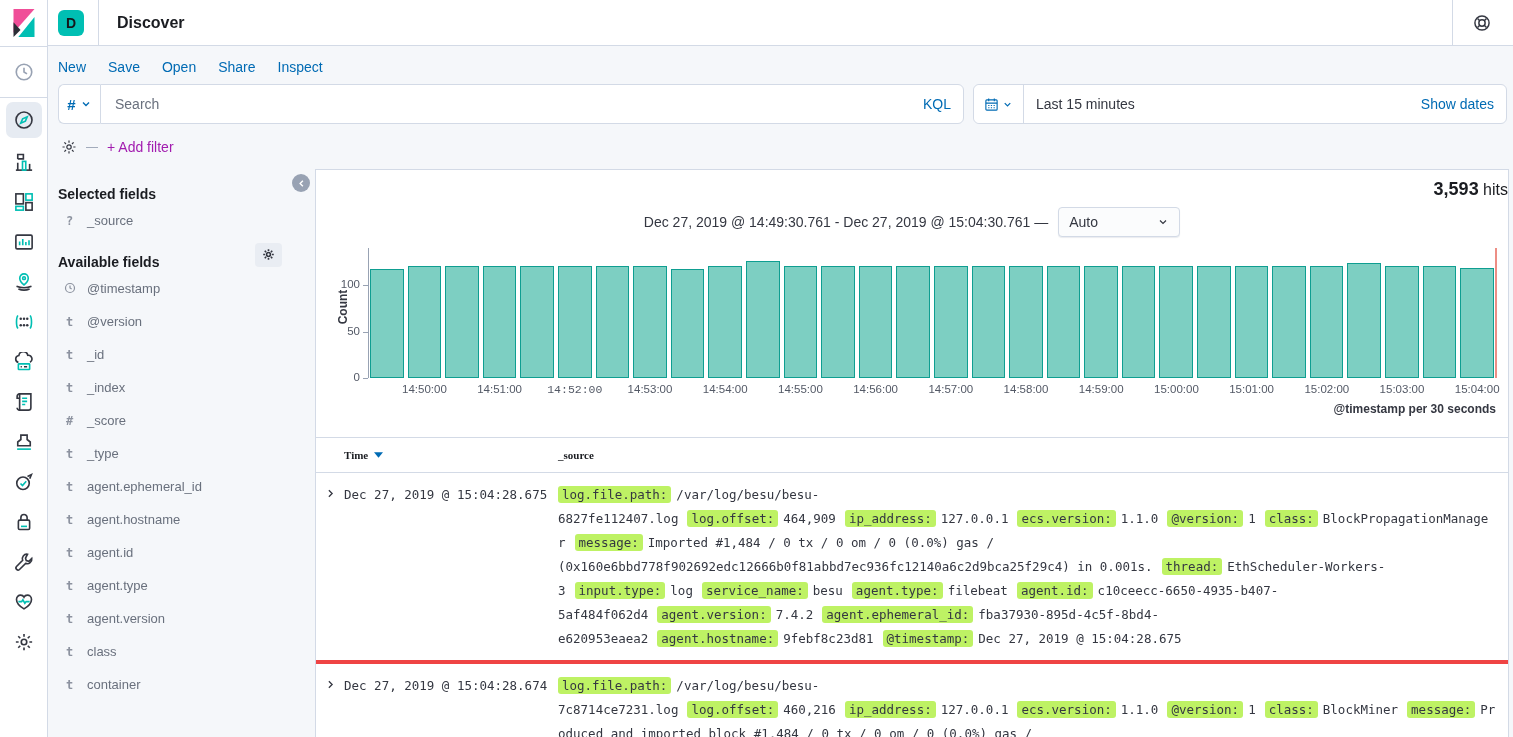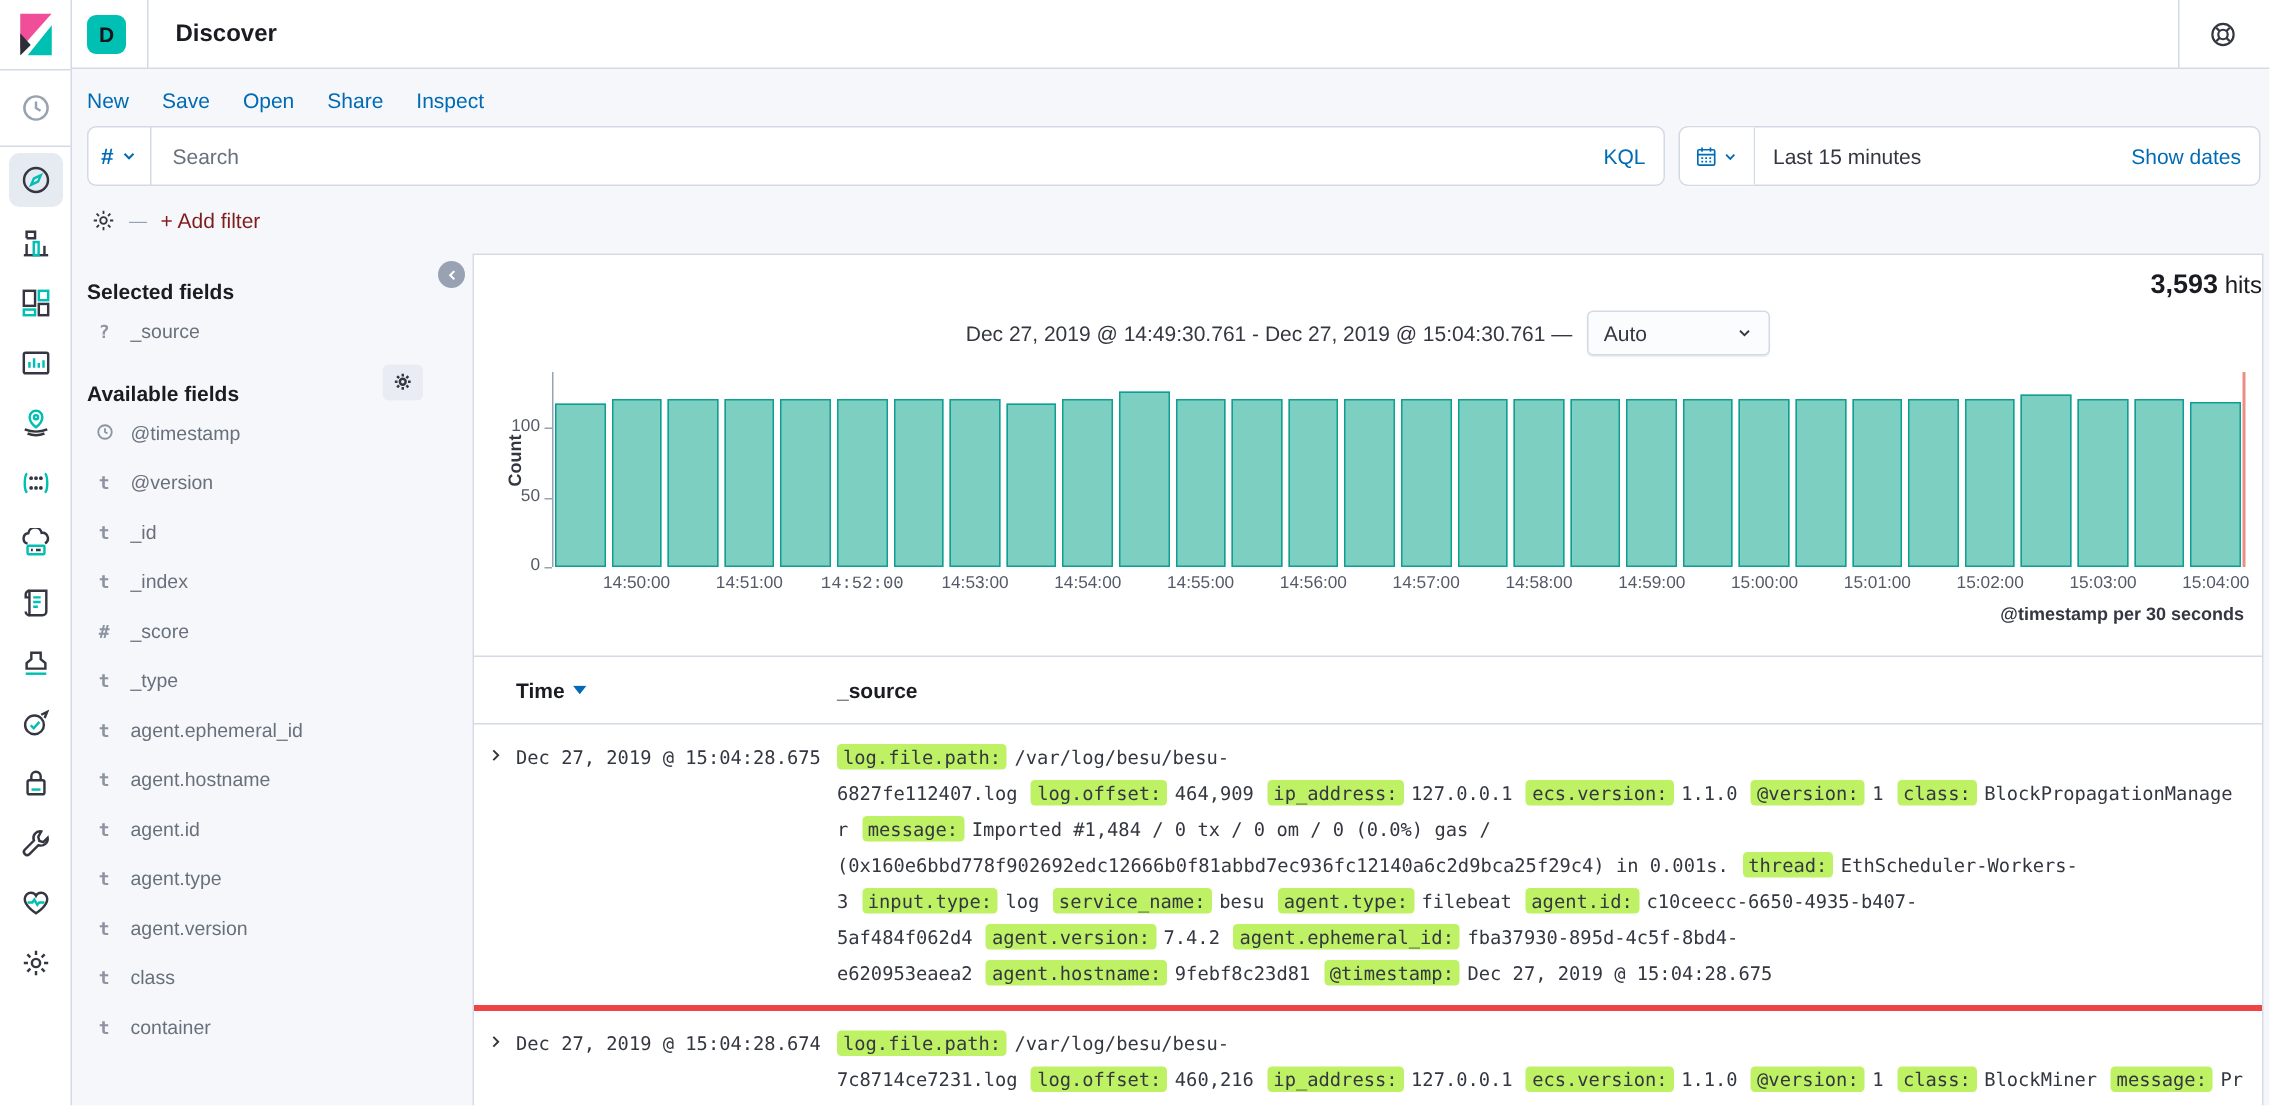--- a/index.html
+++ b/index.html
@@ -39,33 +39,33 @@
 
   .query-row { display:flex; align-items:center; margin:9px 6px 0 10px; height:40px; }
   .filter-toggle { width:42px; height:40px; background:#fff; border:1px solid #D3DAE6; border-right:none;
                    border-radius:6px 0 0 6px; display:flex; align-items:center; justify-content:center; gap:4px; }
   .filter-toggle .hash { color:#006BB4; font-weight:700; font-size:15px; }
   .search-box { flex:1; height:40px; background:#fff; border:1px solid #D3DAE6; border-radius:0 6px 6px 0;
                 display:flex; align-items:center; padding:0 12px; }
   .search-box input { flex:1; border:none; outline:none; font-size:14px; color:#343741; background:transparent; }
   .search-box input::placeholder { color:#69707D; }
   .kql-btn { background:none; border:none; color:#006BB4; font-size:14px; padding:0 0 0 8px; }
-  .datepicker { margin-left:9px; width:388px; height:40px; background:#fff; border:1px solid #D3DAE6;
+  .datepicker { margin-left:9px; width:534px; height:40px; background:#fff; border:1px solid #D3DAE6;
                 border-radius:6px; display:flex; align-items:center; flex:0 0 auto; }
   .cal-btn { width:50px; height:38px; border:none; border-right:1px solid #D3DAE6; background:#fff;
              border-radius:6px 0 0 6px; display:flex; align-items:center; justify-content:center; gap:3px; }
   .date-display { flex:1; padding-left:12px; color:#343741; font-size:14px; cursor:pointer; }
   .show-dates { background:none; border:none; color:#006BB4; font-size:14px; padding-right:12px; }
   .refresh-btn { margin-left:15px; width:119px; height:40px; background:#006BB4; border:none; border-radius:6px;
                  color:#fff; font-size:14px; font-weight:600; display:flex; align-items:center; justify-content:center; gap:8px; }
 
   .filter-row { display:flex; align-items:center; gap:9px; padding:11px 0 0 13px; font-size:14px; height:34px; }
   .filter-gear { background:none; border:none; display:flex; align-items:center; padding:0; }
   .filter-sep { color:#98A2B3; font-size:12px; }
-  .add-filter { color:#7f1d1d;text-align:right; }
+  .add-filter { color:#a21caf;text-align:right; }
 
   
   .workspace { display:flex; align-items:flex-start; margin-top:11px; position:relative; height:570px; }
   .sidebar { flex:0 0 267px; position:relative; }
   .index-header { width:238px; height:30px; background:#123152; color:#fff; font-weight:700; font-size:14px;
                   display:flex; align-items:center; padding:0 8px; cursor:pointer; }
   .collapse-btn { position:absolute; left:244px; top:5px; width:18px; height:18px; border-radius:50%;
                   background:#98A2B3; border:none; padding:0; display:flex; align-items:center; justify-content:center; }
   .side-h { font-size:14px; font-weight:700; color:#1A1C21; margin:17px 0 2px 10px; }
   .avail-row { display:flex; align-items:center; justify-content:space-between; padding-right:33px; }
@@ -91,22 +91,22 @@
   .plot { margin-left:52px; height:130px; position:relative; border-left:1px solid #98A2B3; }
   .bars { position:absolute; left:0; right:0; top:0; bottom:0; display:flex; align-items:flex-end; gap:4px; padding:0 2px 0 1px; }
   .bar { flex:1 1 0; background:#7DCFC2; border:1px solid #0F9E91; }
   .now-line { position:absolute; right:-1px; top:0; bottom:0; width:2px; background:#ED8E85; }
   .xticks { position:relative; margin-left:52px; height:15px; margin-top:5px; font-size:11.5px; color:#535966; }
   .xticks span { position:absolute; transform:translateX(-50%); white-space:nowrap; }
   .xlabel { margin-left:52px; text-align:right; font-weight:700; font-size:12px; color:#343741; margin-top:4px; }
 
   
   .doc-table { margin-top:21px; }
-  .thead { display:flex; border-top:1px solid #D3DAE6; border-bottom:1px solid #D3DAE6; height:46px;
-           align-items:center; font-size:14px; font-weight:700; color:#1A1C21; }
+  .thead { display:flex; border-top:1px solid #D3DAE6; border-bottom:1px solid #D3DAE6; height:36px;
+           align-items:center; font-size:11px; font-weight:700; color:#1A1C21;font-family:Liberation Serif, serif; }
   .col-chev { width:28px; }
   .col-time { width:214px; display:flex; align-items:center; gap:6px; cursor:pointer; }
   .col-source { flex:1; }
   .trow { display:flex; border-bottom:4px solid #ef4444; padding:10px 0 9px 0; }
   .trow .chev { width:28px; padding-left:8px; padding-top:4px; background:none; border:none; display:flex; align-items:flex-start; }
   .trow .time { width:214px; font-family:"DejaVu Sans Mono", monospace; font-size:12.5px; color:#343741; padding-top:4px; }
   .trow .src { flex:1; font-family:"DejaVu Sans Mono", monospace; font-size:12.5px; line-height:24px;
                color:#343741; padding-right:12px; word-break:break-word; }
   .badge { background:#bef264; border-radius:3px; padding:1px 4px; margin-right:5px; white-space:nowrap; }
   .val { margin-right:9px; }

